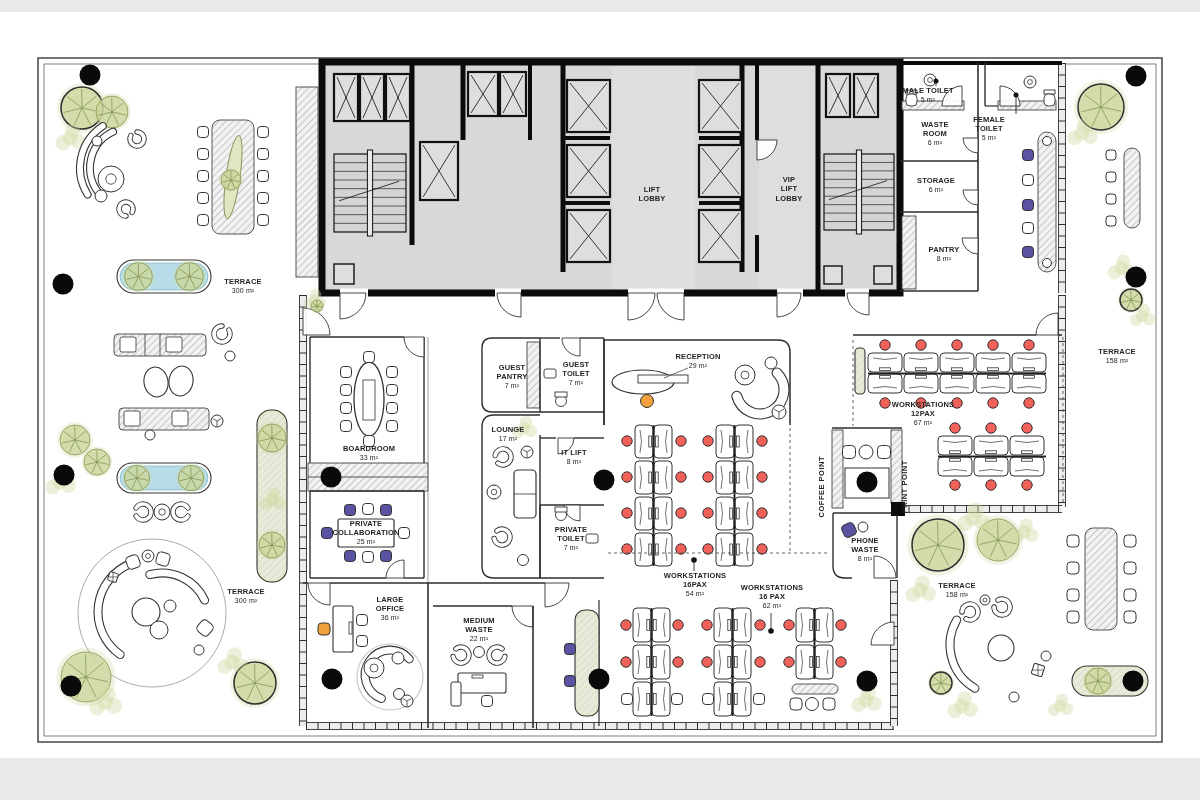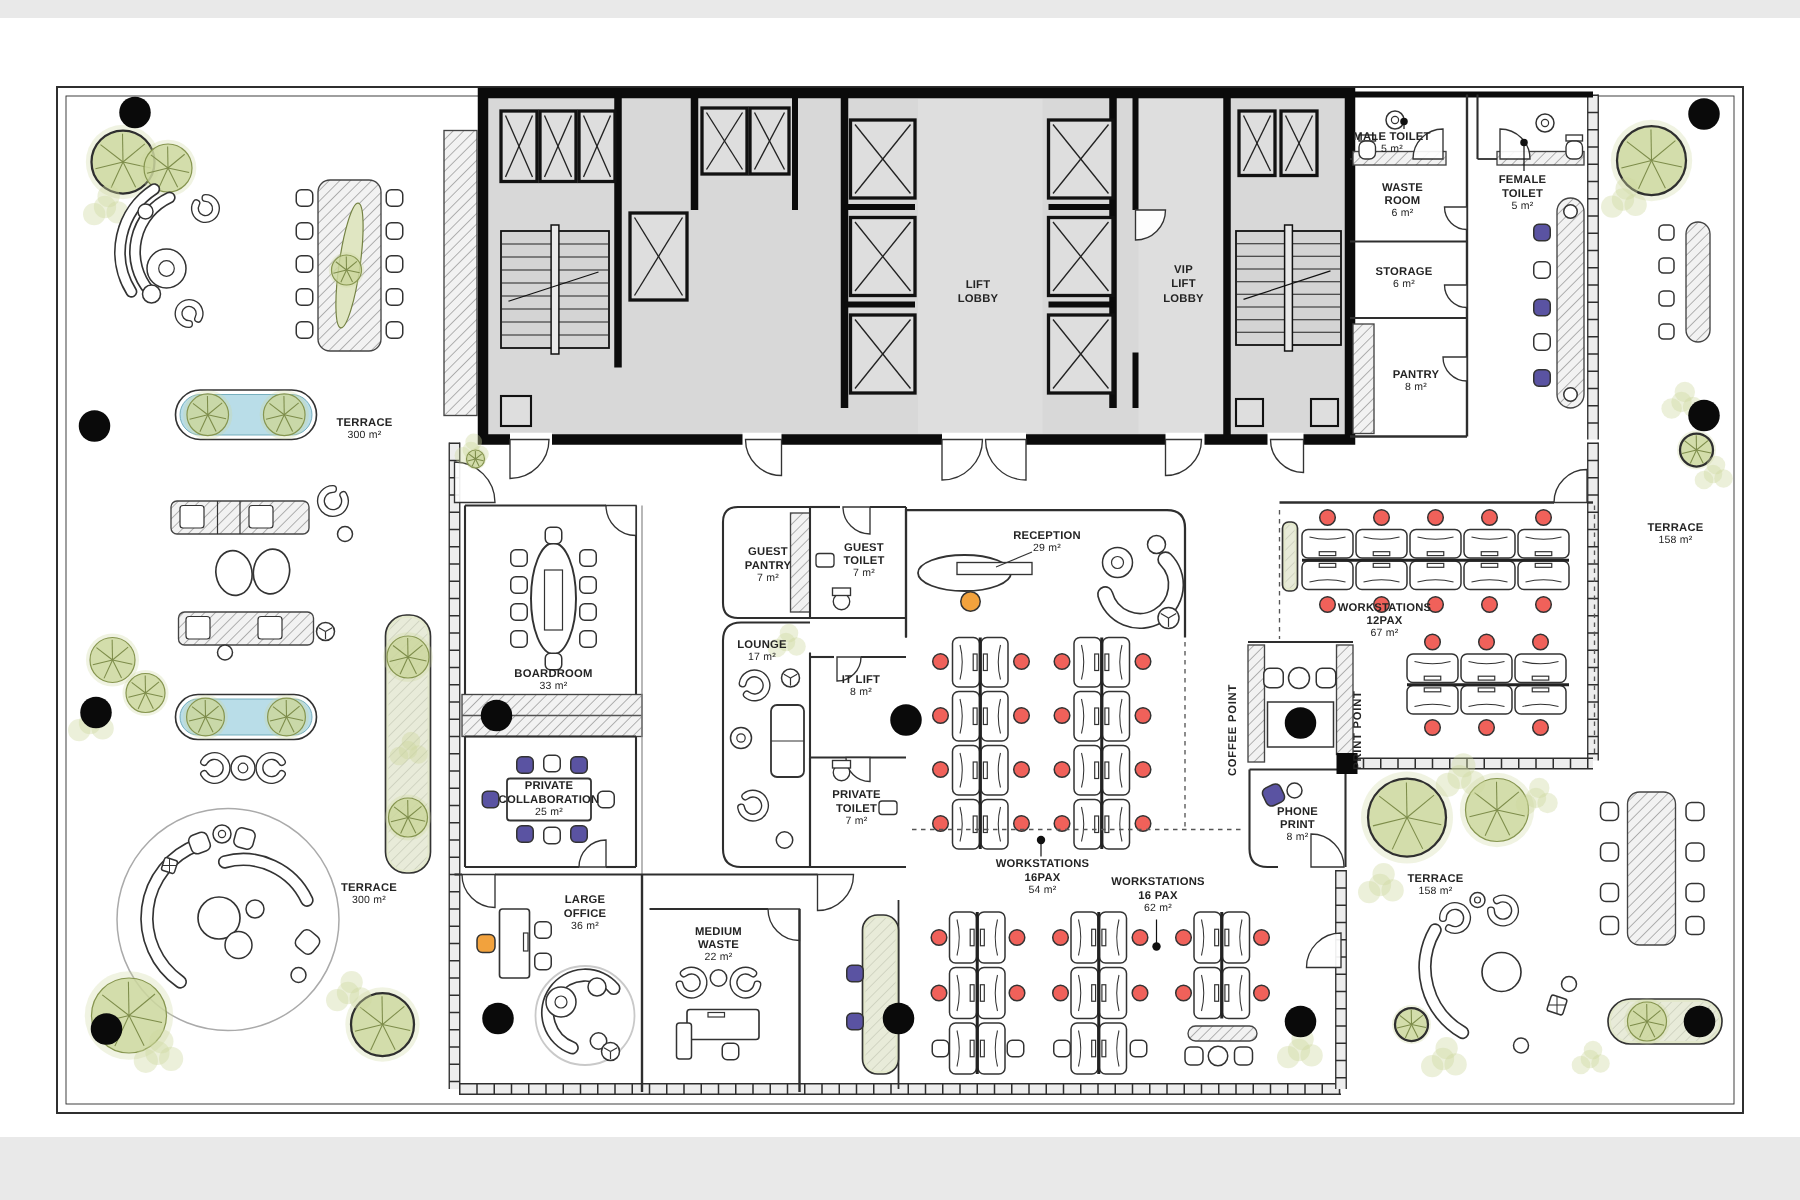--- a/index.html
+++ b/index.html
@@ -941,21 +941,21 @@
         <circle cx="1136" cy="277" r="10.5" fill="#0a0a0a"></circle>
         <circle cx="1133" cy="681" r="10.5" fill="#0a0a0a"></circle>
       </g>
     </svg>
 
   <div class="lbl" style="left:893px;top:86px;width:70px"><div class="lname">MALE TOILET</div><div class="larea">5 m²</div></div>
   <div class="lbl" style="left:905px;top:120px;width:60px"><div class="lname">WASTE
 ROOM</div><div class="larea">6 m²</div></div>
   <div class="lbl" style="left:906px;top:176px;width:60px"><div class="lname">STORAGE</div><div class="larea">6 m²</div></div>
   <div class="lbl" style="left:914px;top:245px;width:60px"><div class="lname">PANTRY</div><div class="larea">8 m²</div></div>
-  <div class="lbl" style="left:983px;top:115px;width:64px"><div class="lname">FEMALE
+  <div class="lbl" style="left:957px;top:115px;width:64px"><div class="lname">FEMALE
 TOILET</div><div class="larea">5 m²</div></div>
   <div class="lbl" style="left:622px;top:185px;width:60px"><div class="lname">LIFT
 LOBBY</div></div>
   <div class="lbl" style="left:759px;top:175px;width:60px"><div class="lname">VIP
 LIFT
 LOBBY</div></div>
   <div class="lbl" style="left:208px;top:277px;width:70px"><div class="lname">TERRACE</div><div class="larea">300 m²</div></div>
   <div class="lbl" style="left:211px;top:587px;width:70px"><div class="lname">TERRACE</div><div class="larea">300 m²</div></div>
   <div class="lbl" style="left:1082px;top:347px;width:70px"><div class="lname">TERRACE</div><div class="larea">158 m²</div></div>
   <div class="lbl" style="left:922px;top:581px;width:70px"><div class="lname">TERRACE</div><div class="larea">158 m²</div></div>
@@ -975,16 +975,16 @@
 12PAX</div><div class="larea">67 m²</div></div>
   <div class="lbl" style="left:650px;top:571px;width:90px"><div class="lname">WORKSTATIONS
 16PAX</div><div class="larea">54 m²</div></div>
   <div class="lbl" style="left:727px;top:583px;width:90px"><div class="lname">WORKSTATIONS
 16 PAX</div><div class="larea">62 m²</div></div>
   <div class="lbl" style="left:360px;top:595px;width:60px"><div class="lname">LARGE
 OFFICE</div><div class="larea">36 m²</div></div>
   <div class="lbl" style="left:447px;top:616px;width:64px"><div class="lname">MEDIUM
 WASTE</div><div class="larea">22 m²</div></div>
   <div class="lbl" style="left:837px;top:536px;width:56px"><div class="lname">PHONE
-PRINT</div><div class="larea">8 m²</div></div>
+WASTE</div><div class="larea">8 m²</div></div>
   <div class="lbl v" style="left:782px;top:482px;width:80px"><div class="lname">COFFEE POINT</div></div>
   <div class="lbl v" style="left:865px;top:482px;width:80px"><div class="lname">PRINT POINT</div></div>
 </div>
 
 </body></html>

